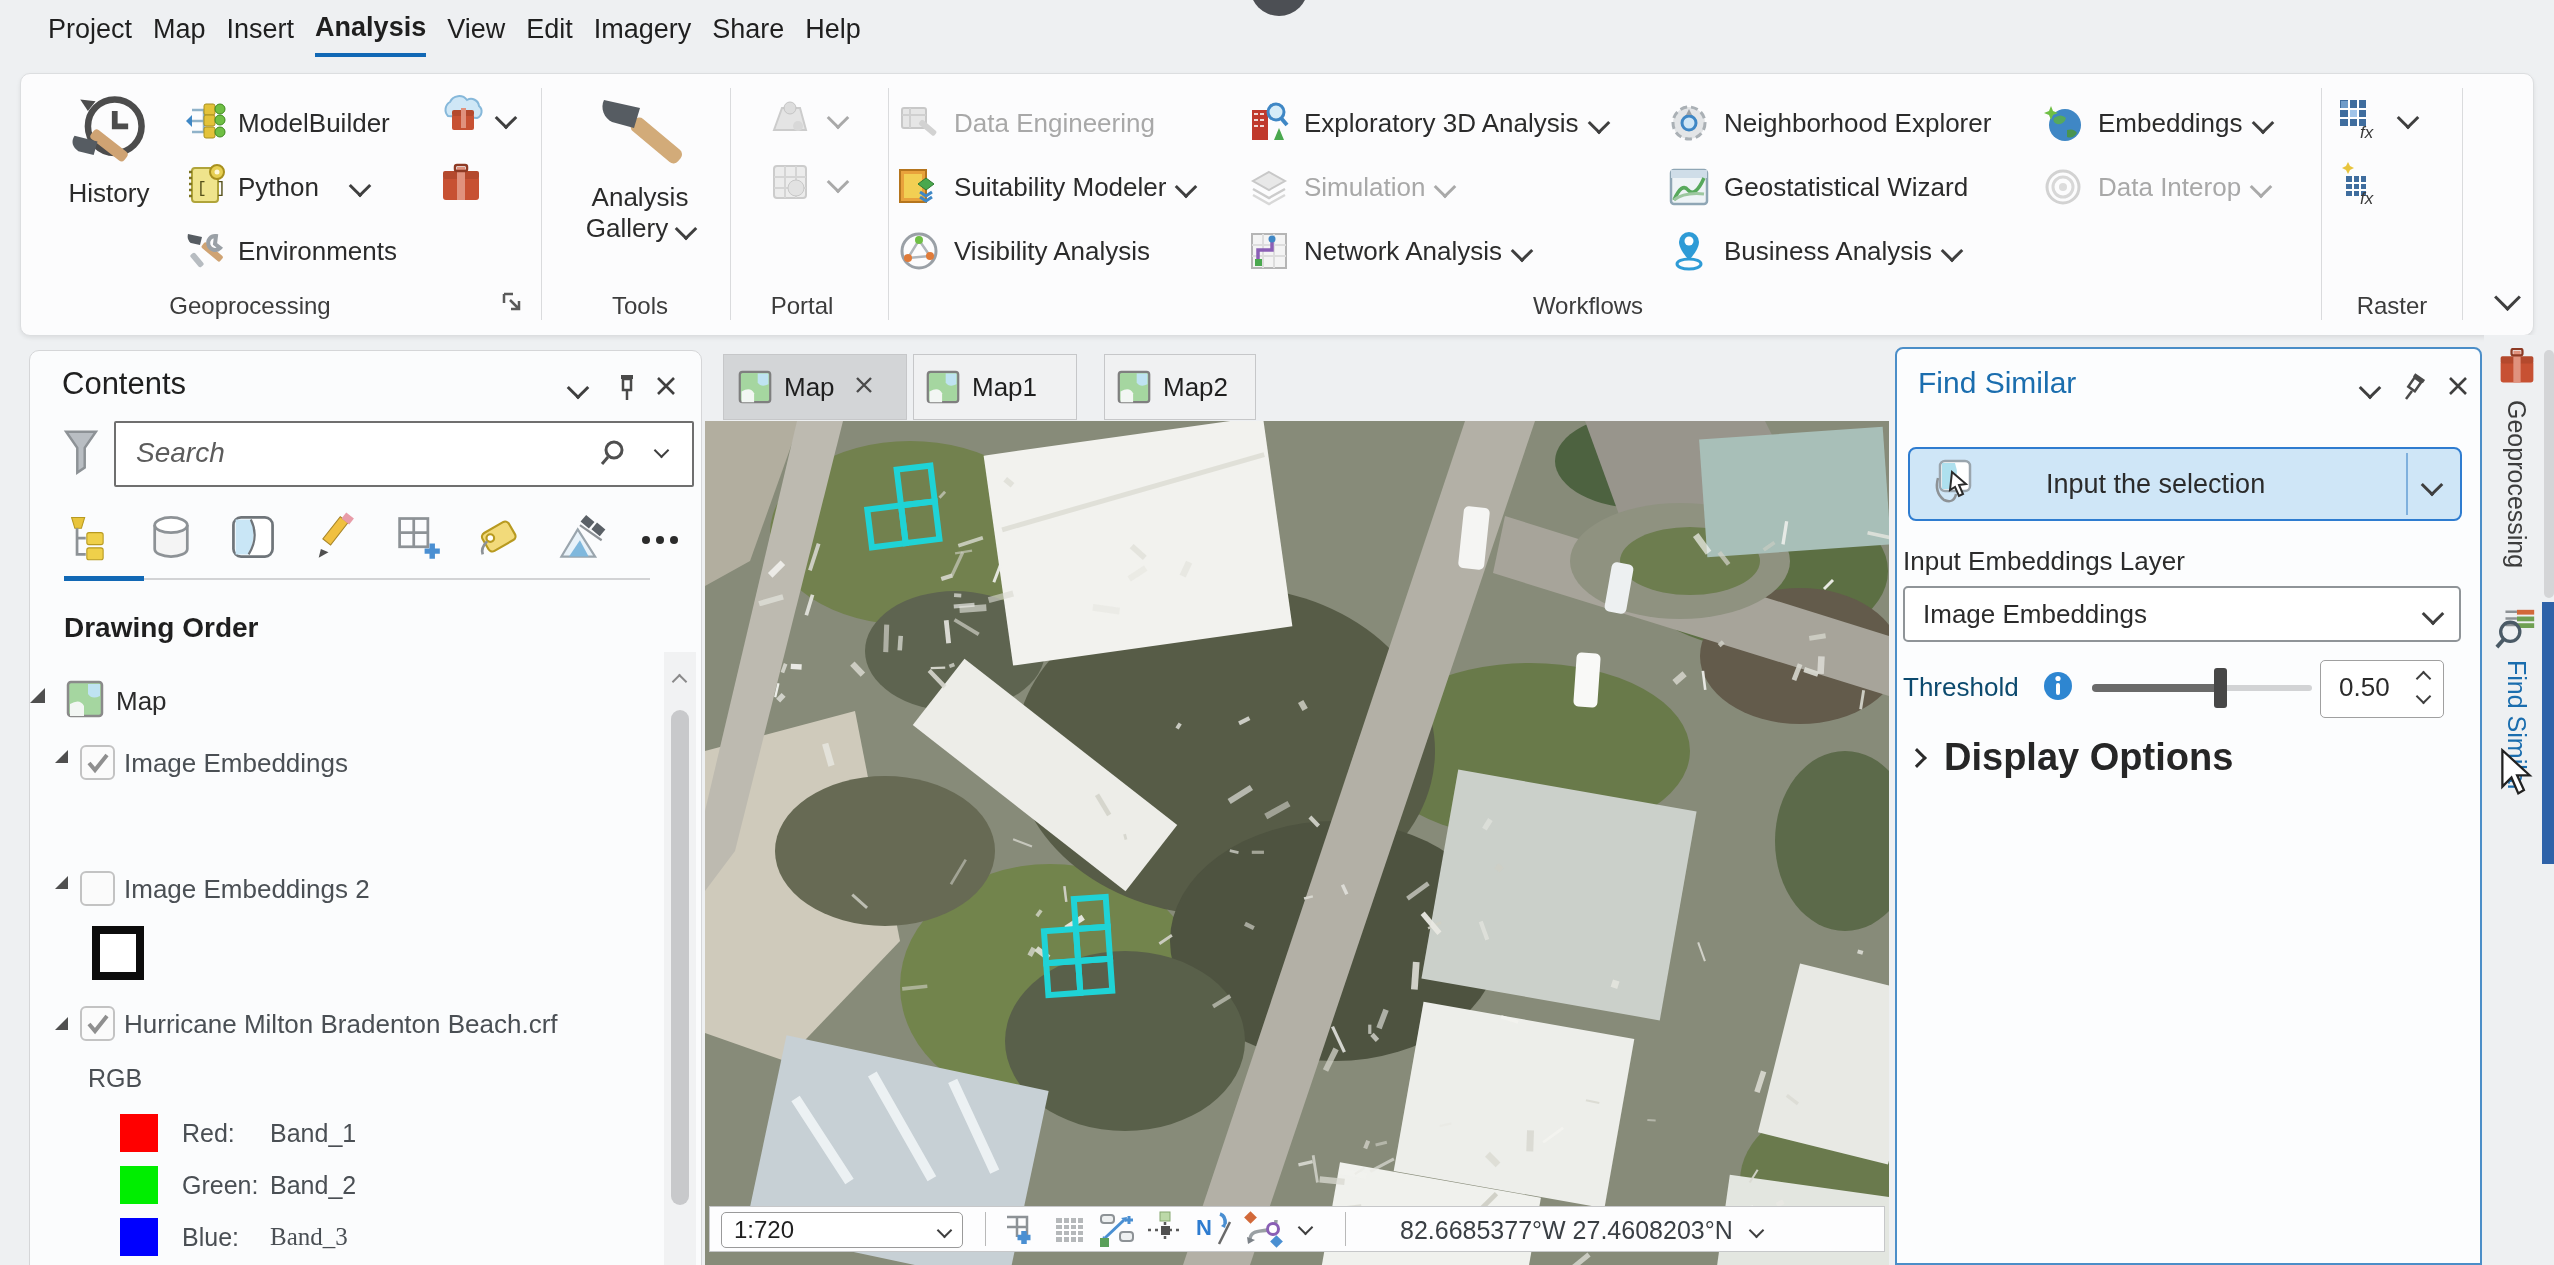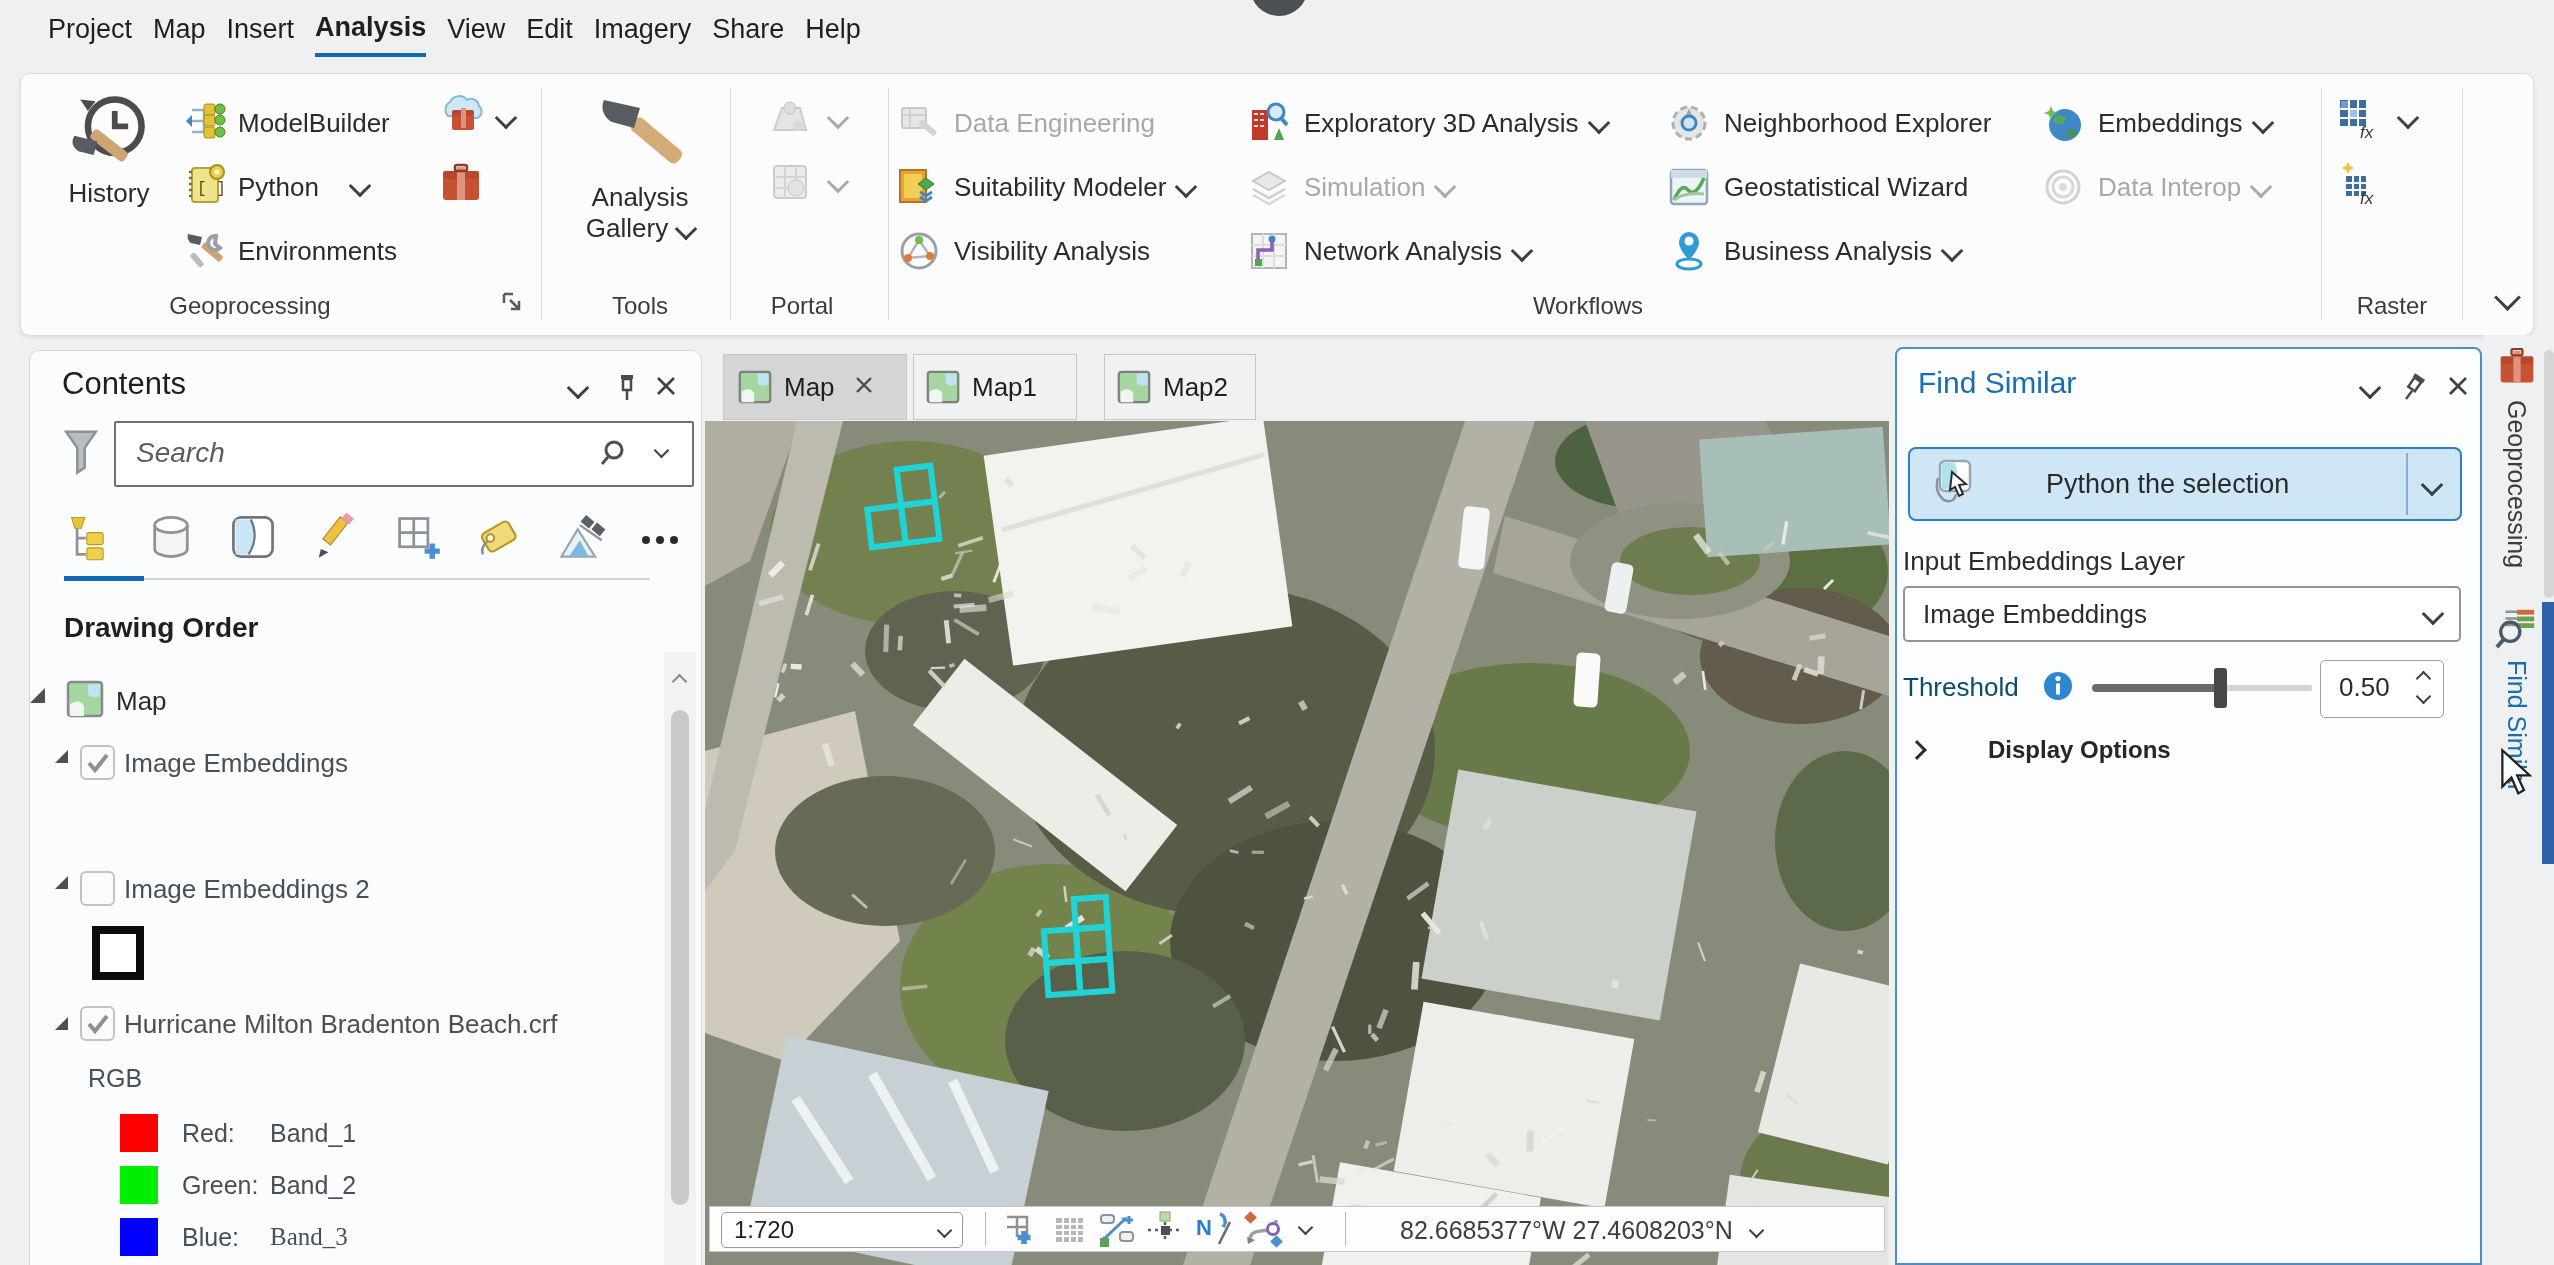--- a/index.html
+++ b/index.html
@@ -728,21 +728,21 @@
 
   <div class="abs flex" style="left:1908px;top:447px;width:554px;height:74px;background:#cfe6f7;border:2px solid #2e7cd0;border-radius:8px;box-sizing:border-box;">
     <span style="margin-left:22px;">
       <svg width="50" height="48" viewBox="0 0 50 48">
         <rect x="8" y="3" width="30" height="30" rx="5" fill="#ffffff" stroke="#9aa5ad" stroke-width="2.5"></rect>
         <path d="M10 5 h13 q5 13 -3 26 h-10 z" fill="#aee0ee"></path>
         <path d="M6 20 q-4 14 6 22 q10 4 12 -6" fill="none" stroke="#8d9296" stroke-width="2.5"></path>
         <path d="M20 14 L34 26 L27 27 L31 36 L27 38 L23 29 L18 32 Z" fill="#ffffff" stroke="#2b2b2b" stroke-width="2"></path>
       </svg>
     </span>
-    <span style="font-size:27px;color:#2b2b2b;margin-left:64px;">Python the selection</span>
+    <span style="font-size:27px;color:#2b2b2b;margin-left:64px;">Input the selection</span>
     <div style="position:absolute;right:52px;top:4px;bottom:4px;width:2px;background:#7fb0dd;"></div>
     <span class="chev" style="position:absolute;right:20px;top:28px;"></span>
   </div>
 
   <div class="abs" style="left:1903px;top:546px;font-size:26px;color:#2b2b2b;">Input Embeddings Layer</div>
   <div class="abs combo flex" style="left:1903px;top:586px;width:558px;height:56px;justify-content:space-between;padding:0 18px;box-sizing:border-box;border-color:#8f9498;">
     <span style="font-size:26px;color:#2b2b2b;">Image Embeddings</span>
     <span class="chev"></span>
   </div>
 
@@ -760,21 +760,21 @@
     <div style="position:absolute;left:122px;top:-4px;width:13px;height:40px;background:#474747;border-radius:3px;"></div>
   </div>
   <div class="abs combo" style="left:2320px;top:660px;width:124px;height:58px;border-width:1px;border-color:#a0a0a0;box-sizing:border-box;">
     <span style="position:absolute;left:18px;top:11px;font-size:26px;color:#2b2b2b;">0.50</span>
     <span class="chev sm up" style="position:absolute;right:14px;top:12px;"></span>
     <span class="chev sm" style="position:absolute;right:14px;top:30px;"></span>
   </div>
 
   <div class="abs flex" style="left:1910px;top:736px;gap:20px;">
     <span class="chev right" style="width:11px;height:11px;border-width:3.2px;border-color:#2b2b2b;"></span>
-    <span style="font-size:24px;font-weight:600;color:#262626;margin-left:44px;">Display Options</span>
+    <span style="font-size:38px;font-weight:600;color:#262626;">Display Options</span>
   </div>
 
   <div class="abs" style="left:2484px;top:335px;width:70px;height:930px;background:#eef0f2;"></div>
   <div class="abs" style="left:2494px;top:348px;width:54px;height:250px;">
     <svg width="42" height="40" viewBox="0 0 46 44" style="margin-left:2px;">
       <rect x="5" y="14" width="36" height="24" rx="3" fill="#c75133"></rect>
       <rect x="5" y="9" width="36" height="8" rx="2" fill="#b4492d"></rect>
       <rect x="19" y="3" width="8" height="35" fill="#e0927e"></rect>
       <rect x="17" y="1" width="12" height="7" rx="2" fill="none" stroke="#8e3a24" stroke-width="2.5"></rect>
     </svg>

